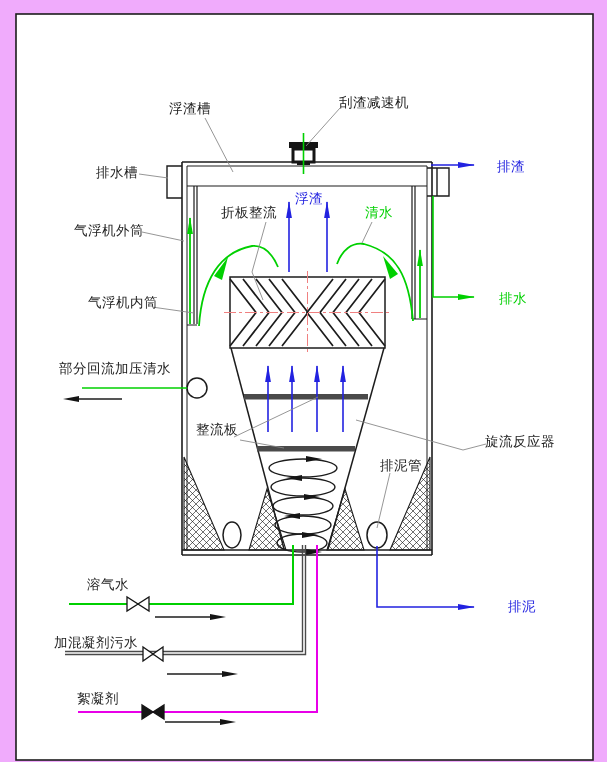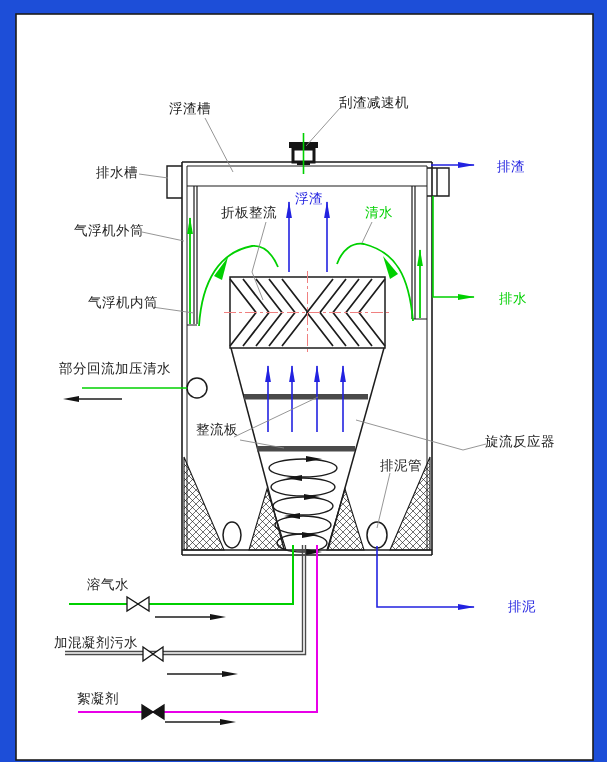--- a/index.html
+++ b/index.html
@@ -1,16 +1,16 @@
 <!DOCTYPE html>
 <html style="--flow-green: #00d000; --flow-blue: #2222e0; --flow-magenta: #e800e8; --centerline-red: #f08080; --pipe-dark: #4a4a4a; --line: #1c1c1c; --leader: #8a8a8a;"><head>
 <meta charset="utf-8">
 <style>
   html,body{margin:0;padding:0;background:#ffffff;}
-  .stage{position:relative;width:607px;height:762px;background:#1d4ed8;overflow:hidden;}
+  .stage{position:relative;width:607px;height:762px;background:#f0abfc;overflow:hidden;}
   svg{display:block;}
   .ln{stroke:var(--line);fill:none;}
   .leader{stroke:var(--leader);stroke-width:0.9;fill:none;}
   .green{stroke:var(--flow-green);fill:none;}
   .blue{stroke:var(--flow-blue);fill:none;}
   .magenta{stroke:var(--flow-magenta);fill:none;}
   .darkpipe{stroke:var(--pipe-dark);fill:none;}
   .redcl{stroke:var(--centerline-red);stroke-width:1;stroke-dasharray:12 3 3 3;fill:none;}
   .lbl{font-family:"Liberation Sans",sans-serif;font-size:13.5px;fill:var(--line);letter-spacing:0.5px;}
   .lbl-blue{fill:var(--flow-blue);}

